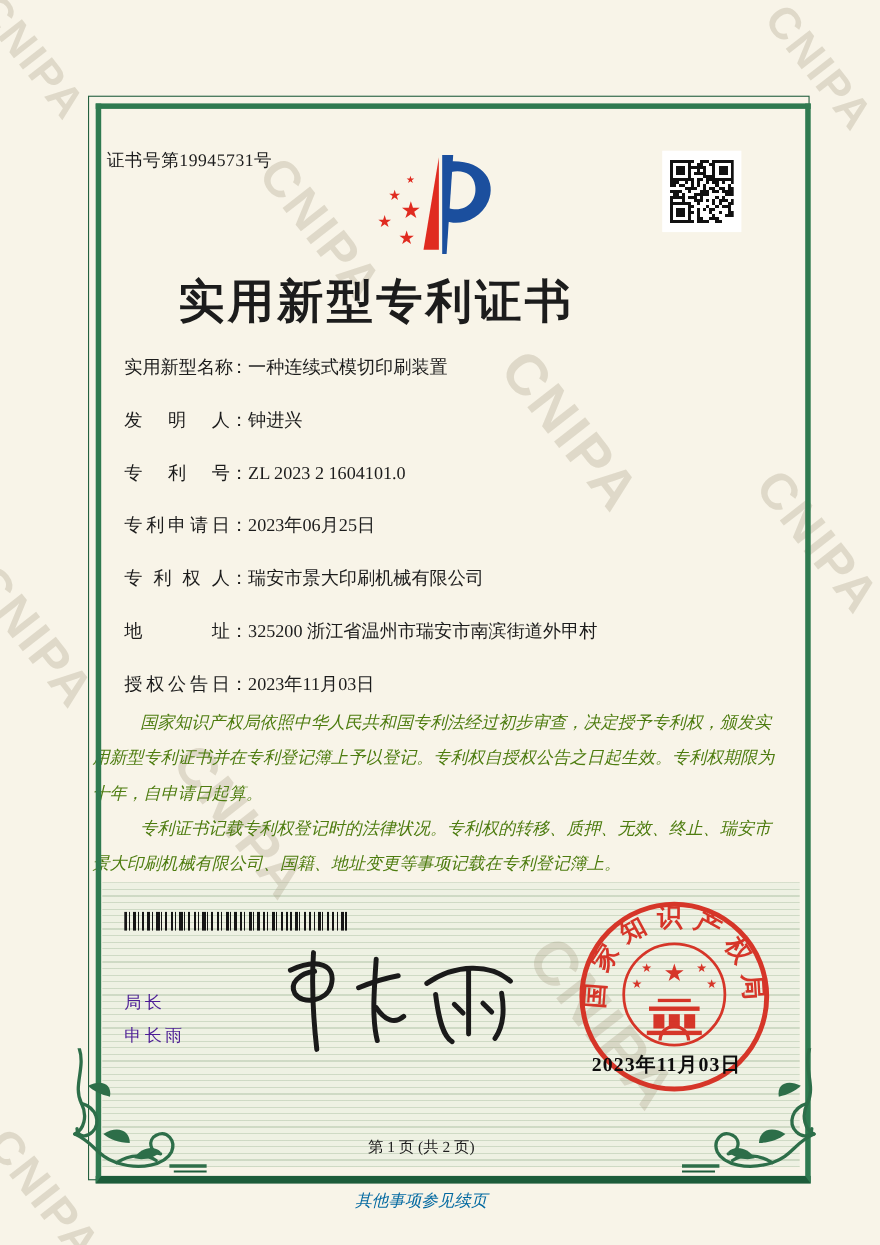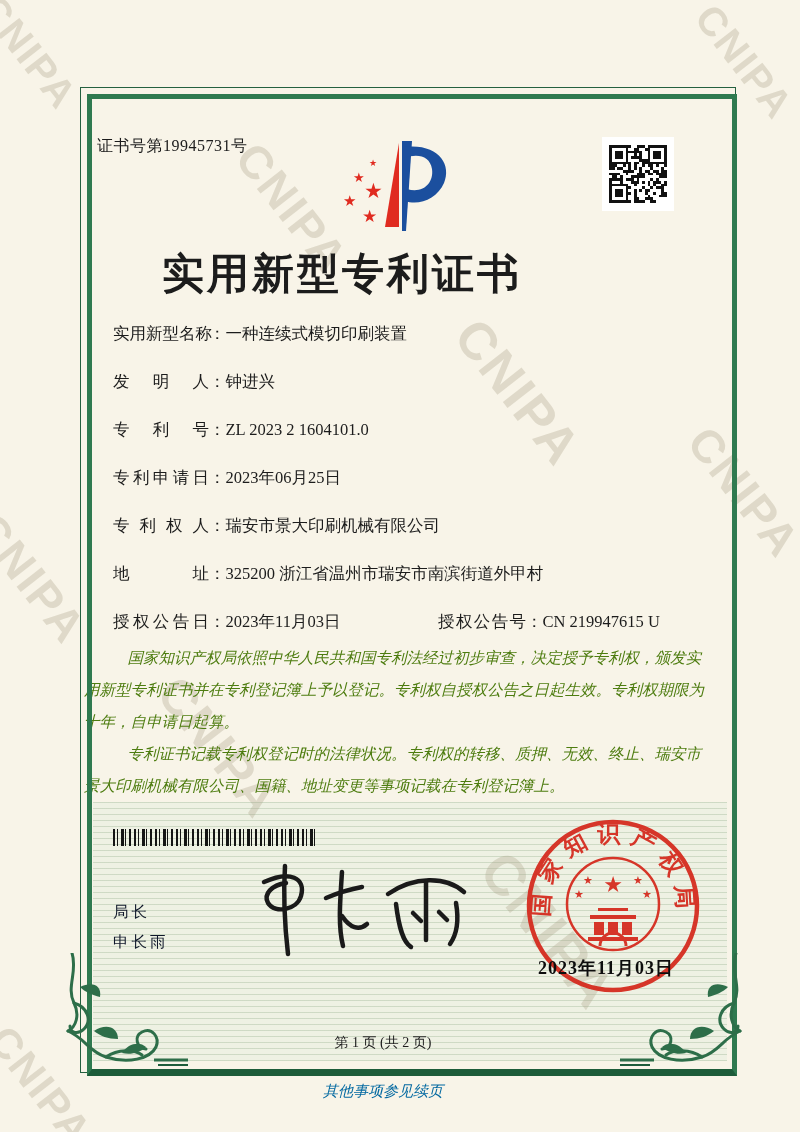--- a/index.html
+++ b/index.html
@@ -32,21 +32,21 @@
   .pair2{position:absolute;left:325px;top:0;}
   .pair2 .flabel{width:88px;}
   .paras{position:absolute;left:84px;top:642px;width:632px;z-index:2;font-size:15.5px;
          line-height:32px;font-style:italic;color:#4d7c0f;}
   .paras p{margin:0;text-indent:2.8em;}
   .barcode{position:absolute;left:113px;top:829px;width:204px;height:17px;z-index:2;
     background:repeating-linear-gradient(90deg,#151515 0 2px,transparent 2px 4px,#151515 4px 5px,
       transparent 5px 8px,#151515 8px 11px,transparent 11px 12px,#151515 12px 13px,
       transparent 13px 16px,#151515 16px 18px,transparent 18px 21px);}
   .director{position:absolute;left:113px;top:897px;z-index:2;font-family:"Liberation Sans",sans-serif;
-            font-size:15.5px;letter-spacing:3px;color:#0f172a;line-height:30px;}
+            font-size:15.5px;letter-spacing:3px;color:#4c1d95;line-height:30px;}
   .signature{position:absolute;left:230px;top:858px;width:240px;height:100px;z-index:2;}
   .seal{position:absolute;left:520px;top:812px;width:186px;height:186px;z-index:4;opacity:.93;}
   .seal-date{position:absolute;left:606px;top:956px;transform:translateX(-50%);z-index:5;
              font-size:18px;font-weight:bold;color:#0d0d0d;letter-spacing:1px;white-space:nowrap;}
   .footer-page{position:absolute;left:383px;top:1034px;transform:translateX(-50%);
                font-size:14px;z-index:2;white-space:nowrap;}
   .cont-note{position:absolute;left:383px;top:1082px;transform:translateX(-50%);
              font-size:15px;font-style:italic;z-index:2;white-space:nowrap;color:#0369a1;}
 </style>
 </head>
@@ -382,23 +382,20 @@
       <span class="flabel">专利申请日</span><span>：</span><span class="fvalue">2023年06月25日</span>
     </div>
     <div class="frow">
       <span class="flabel">专利权人</span><span>：</span><span class="fvalue">瑞安市景大印刷机械有限公司</span>
     </div>
     <div class="frow">
       <span class="flabel">地址</span><span>：</span><span class="fvalue">325200 浙江省温州市瑞安市南滨街道外甲村</span>
     </div>
     <div class="frow">
       <span class="flabel">授权公告日</span><span>：</span><span class="fvalue">2023年11月03日</span>
-      <span class="pair2">
-        <span class="flabel">授权公告号</span><span>：</span><span class="fvalue">CN 219947615 U</span>
-      </span>
     </div>
   </div>
 
   <div class="paras">
     <p>国家知识产权局依照中华人民共和国专利法经过初步审查，决定授予专利权，颁发实用新型专利证书并在专利登记簿上予以登记。专利权自授权公告之日起生效。专利权期限为十年，自申请日起算。</p>
     <p>专利证书记载专利权登记时的法律状况。专利权的转移、质押、无效、终止、瑞安市景大印刷机械有限公司、国籍、地址变更等事项记载在专利登记簿上。</p>
   </div>
 
   <div class="barcode"></div>
 

